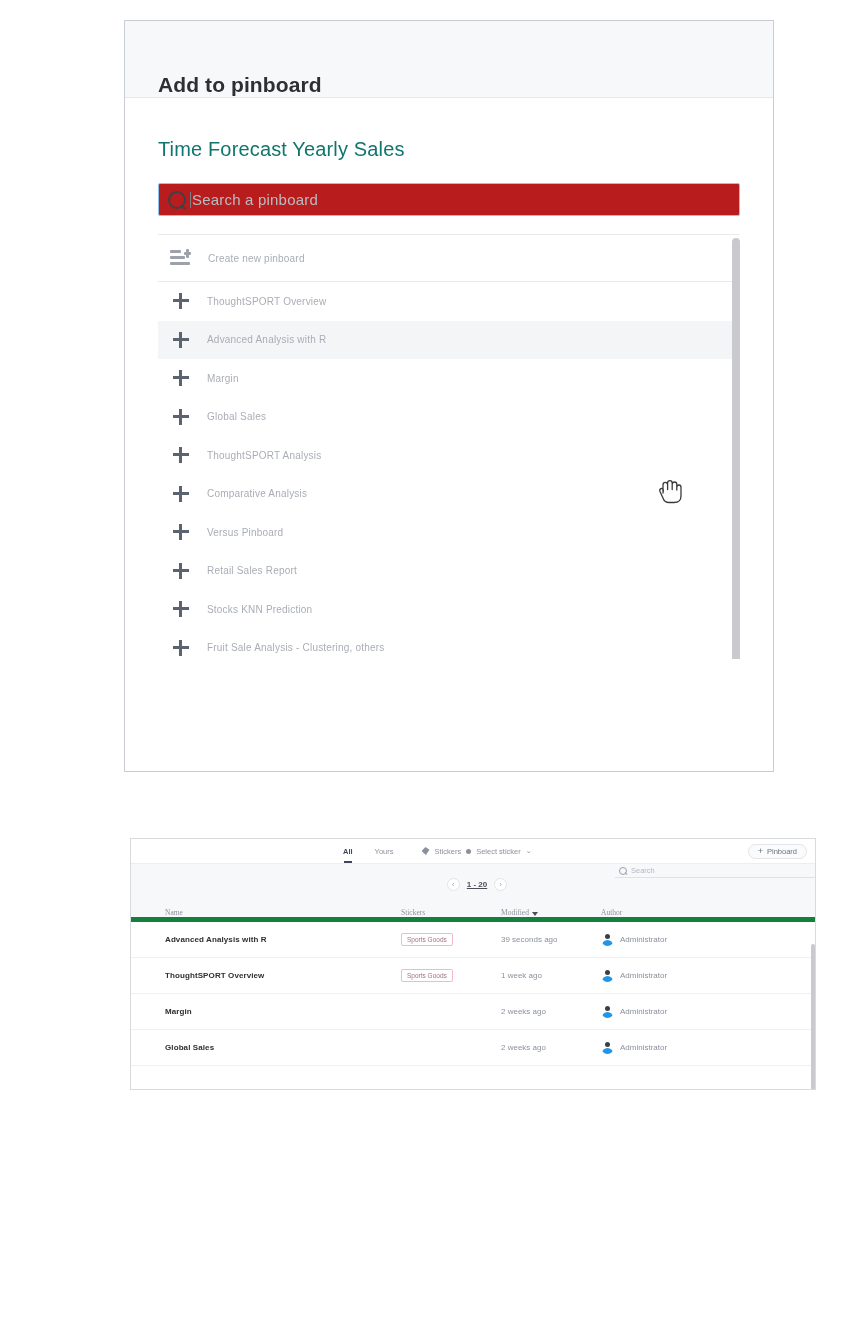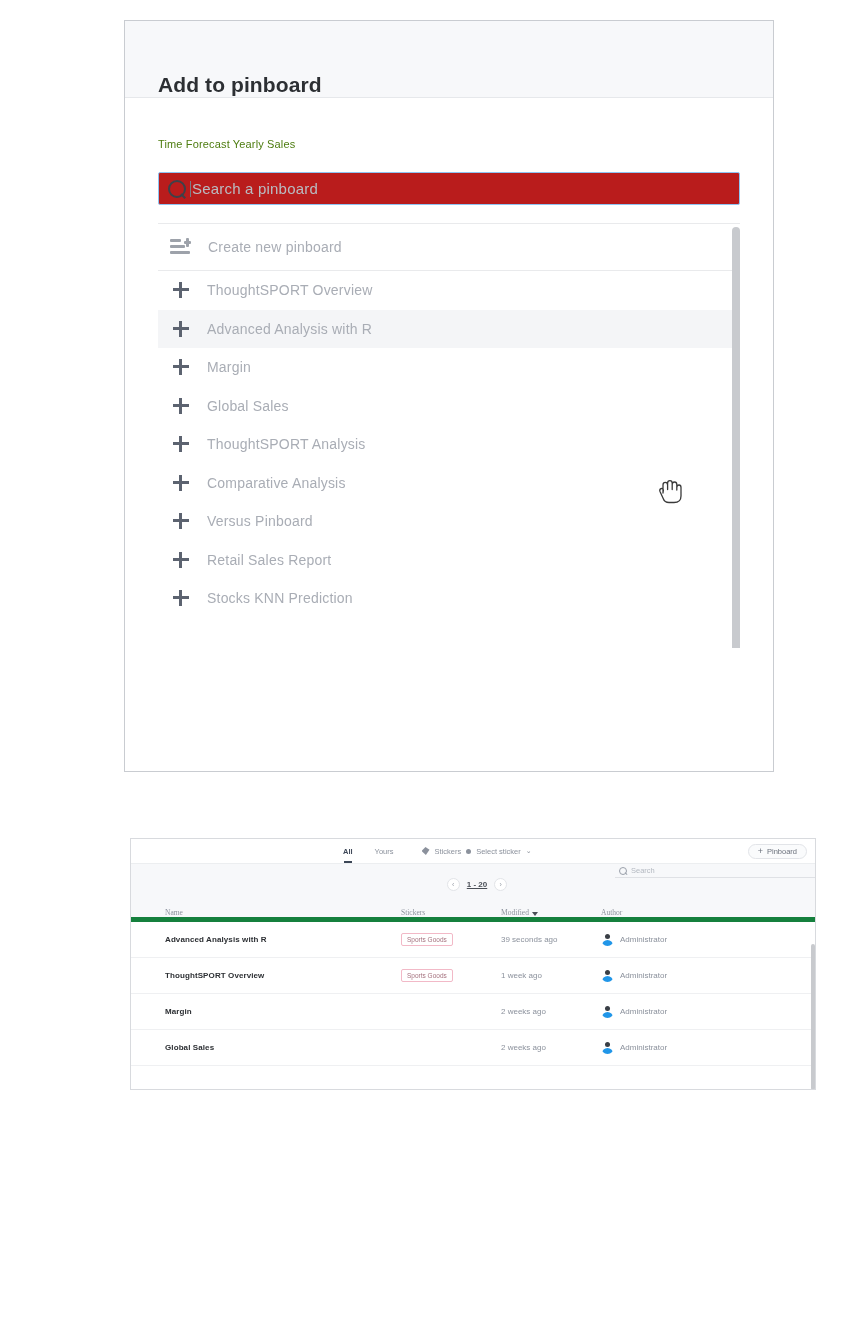--- a/index.html
+++ b/index.html
@@ -32,22 +32,22 @@
     font-weight: bold;
     color: #2c2f33;
     letter-spacing: 0.1px;
   }
   .modal-body {
     padding: 0 33px;
     position: relative;
   }
   .obj-name {
     margin-top: 40px;
-    font-size: 11px;
-    color: #4d7c0f;
+    font-size: 20px;
+    color: #0f766e;
     letter-spacing: 0.15px;
   }
 
   
   .search-wrap {
     margin-top: 22px;
     height: 33px;
     border: 1px solid #8ec4f2;
     border-radius: 2px;
     background: #b91c1c;
@@ -95,21 +95,21 @@
     height: 425px;
     position: relative;
     overflow: hidden;
     border-top: 1px solid #e9eaec;
   }
   .row {
     height: 38.5px;
     display: flex; align-items: center;
     padding-left: 4px;
     color: #a9adb5;
-    font-size: 14px;
+    font-size: 10px;
     letter-spacing: 0.2px;
   }
   .row.create {
     border-bottom: 1px solid #e9eaec;
     height: 47px;
   }
   .row.highlight { background: #f4f5f7; }
   .row-label { color: #a9adb5; }
 
   
@@ -503,20 +503,27 @@
       </div>
 
       <div class="row">
         <span class="plus-icon">
             <i class="v"></i>
             <i class="h"></i>
           </span>
         <span class="row-label">Stocks KNN Prediction</span>
       </div>
 
+      <div class="row">
+        <span class="plus-icon">
+            <i class="v"></i>
+            <i class="h"></i>
+          </span>
+        <span class="row-label">Fruit Sale Analysis - Clustering, others</span>
+      </div>
 
       <div class="list-scrollbar">
         <div class="thumb"></div>
       </div>
     </div>
 
     <div class="cursor">
       <svg width="24" height="26" viewBox="0 0 24 26">
         <path d="M5 14 L5 6 Q5 3.4 7.3 3.4 Q9.6 3.4 9.6 6 L9.6 10.5 L9.6 4.2
                  Q9.6 1.6 11.9 1.6 Q14.2 1.6 14.2 4.2 L14.2 10.5 L14.2 5.6

